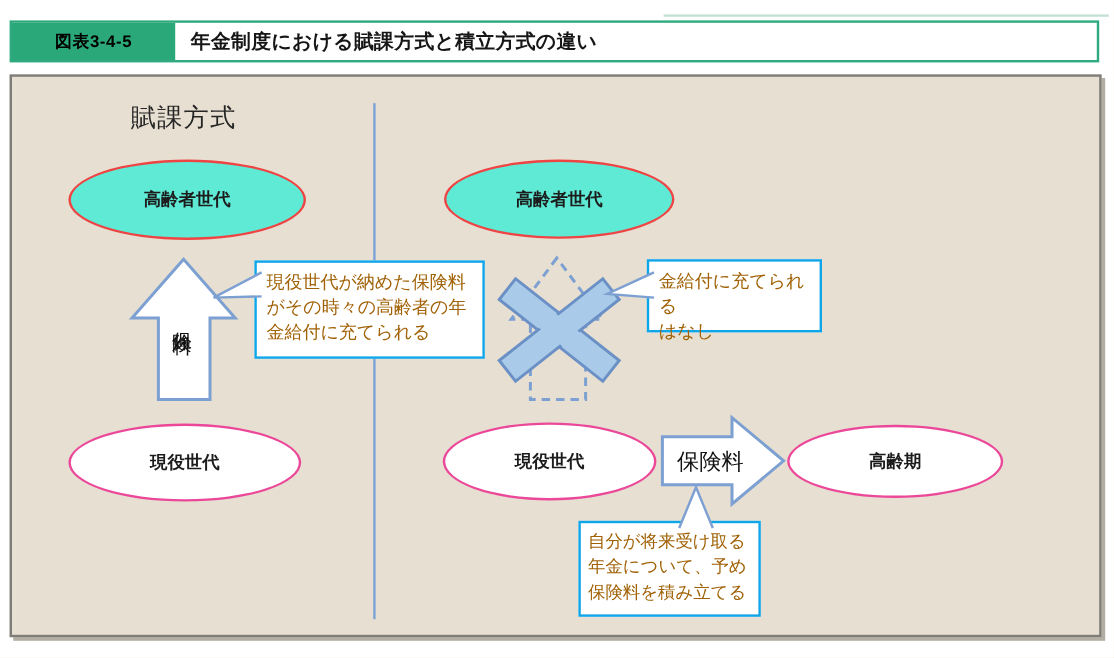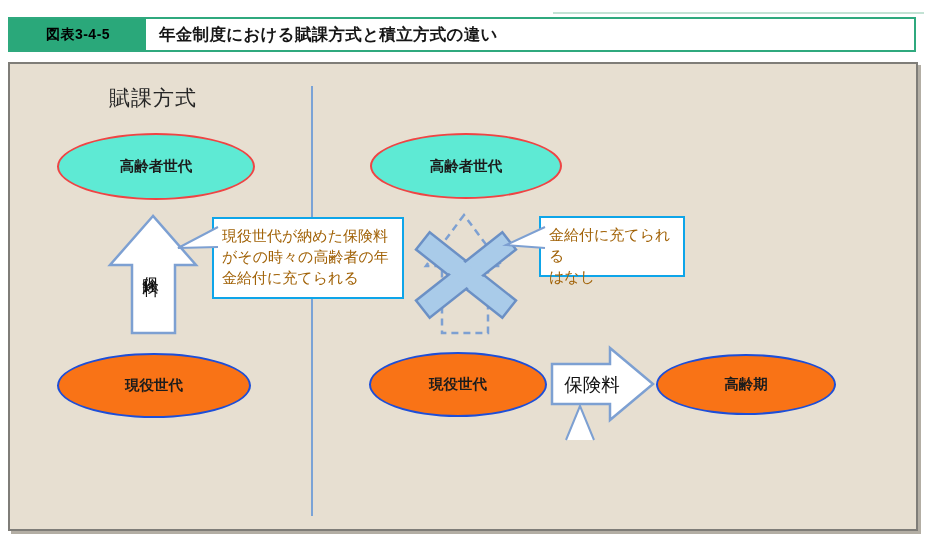--- a/index.html
+++ b/index.html
@@ -17,21 +17,21 @@
   .board{position:absolute;left:8px;top:62px;width:910px;height:469px;background:#e7dfd1;
          border:2px solid #7f7d78;box-sizing:border-box;box-shadow:3px 3px 0 #b3aea4;}
   .divider{position:absolute;left:301px;top:22px;width:2px;height:430px;background:#7ba3d6;z-index:1;}
   .panel-heading{position:absolute;font-size:21px;font-weight:500;color:#262626;
                  width:140px;text-align:center;letter-spacing:1px;z-index:2;}
   .h-left{left:73px;top:20px;}
   .h-right{left:543px;top:20px;}
   .ellipse{position:absolute;border-radius:50%;display:flex;align-items:center;justify-content:center;
            font-size:14.5px;font-weight:bold;color:#1c1c1c;box-sizing:border-box;z-index:2;}
   .ellipse.green{background:#5eead4;border:2px solid #ef4444;}
-  .ellipse.blue{background:#f97316;border:2px solid #1d4ed8;}
+  .ellipse.blue{background:#ffffff;border:2px solid #ec4899;}
   .el-green-l{left:47px;top:69px;width:198px;height:67px;}
   .el-green-r{left:360px;top:69px;width:192px;height:66px;}
   .el-blue-l{left:47px;top:289px;width:194px;height:65px;}
   .el-blue-work{left:359px;top:288px;width:178px;height:65px;}
   .el-blue-old{left:646px;top:290px;width:180px;height:61px;text-align:right;}
   .callout{position:absolute;background:#fff;border:2px solid #0ea5e9;box-sizing:border-box;
            font-size:15px;line-height:21px;color:#a16207;padding:6px 8px;z-index:3;}
   .pre{white-space:pre-line;}
   .co-1{left:202px;top:153px;width:192px;height:82px;}
   .co-2{left:529px;top:152px;width:146px;height:61px;}
@@ -71,20 +71,23 @@
     <div class="ellipse green el-green-r">高齢者世代</div>
     <div class="ellipse blue el-blue-l">現役世代</div>
     <div class="ellipse blue el-blue-work">現役世代</div>
     <div class="ellipse blue el-blue-old">高齢期</div>
 
     <div class="callout co-1 pre">現役世代が納めた保険料
 がその時々の高齢者の年
 金給付に充てられる</div>
     <div class="callout co-2 pre">金給付に充てられる
 はなし</div>
+    <div class="callout co-3 pre">自分が将来受け取る
+年金について、予め
+保険料を積み立てる</div>
 
     <svg class="overlay" width="910" height="469" viewBox="0 0 910 469">
 
       <polygon class="arrow-solid" points="143,152 100,201 122,201 122,269 165,269 165,201 186,201"></polygon>
 
       <polygon class="arrow-dashed" points="454,151 416,202 432,202 432,269 478,269 478,202 492,202"></polygon>
 
       <g>
         <rect class="xbar" x="401" y="200" width="110" height="22" transform="rotate(38.3 456 211)"></rect>
         <rect class="xbar" x="401" y="200" width="110" height="22" transform="rotate(-38.3 456 211)"></rect>

